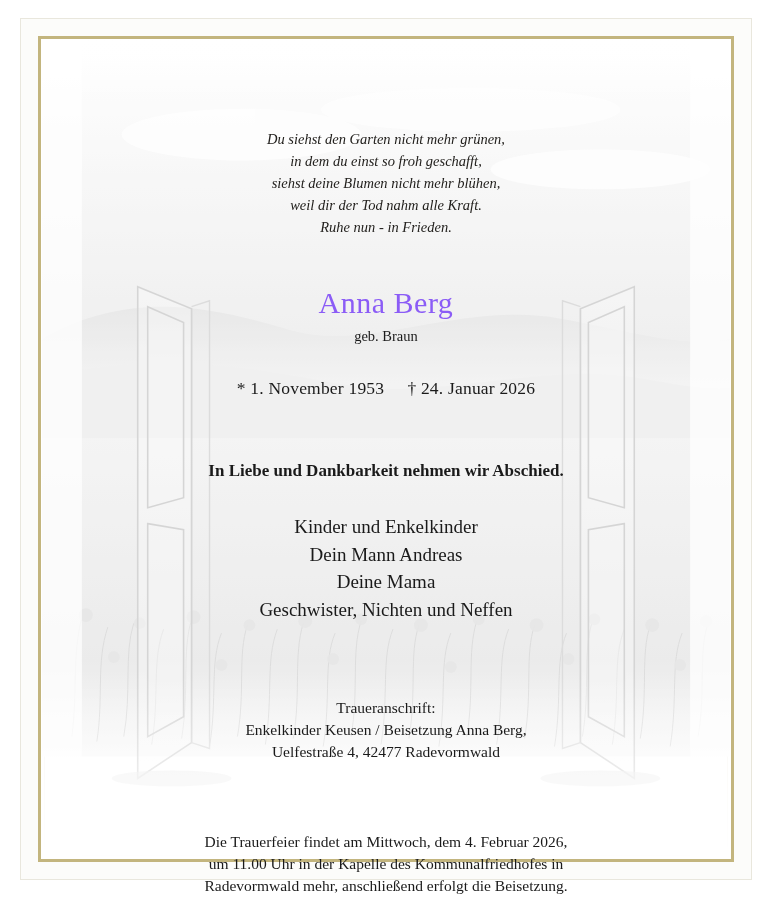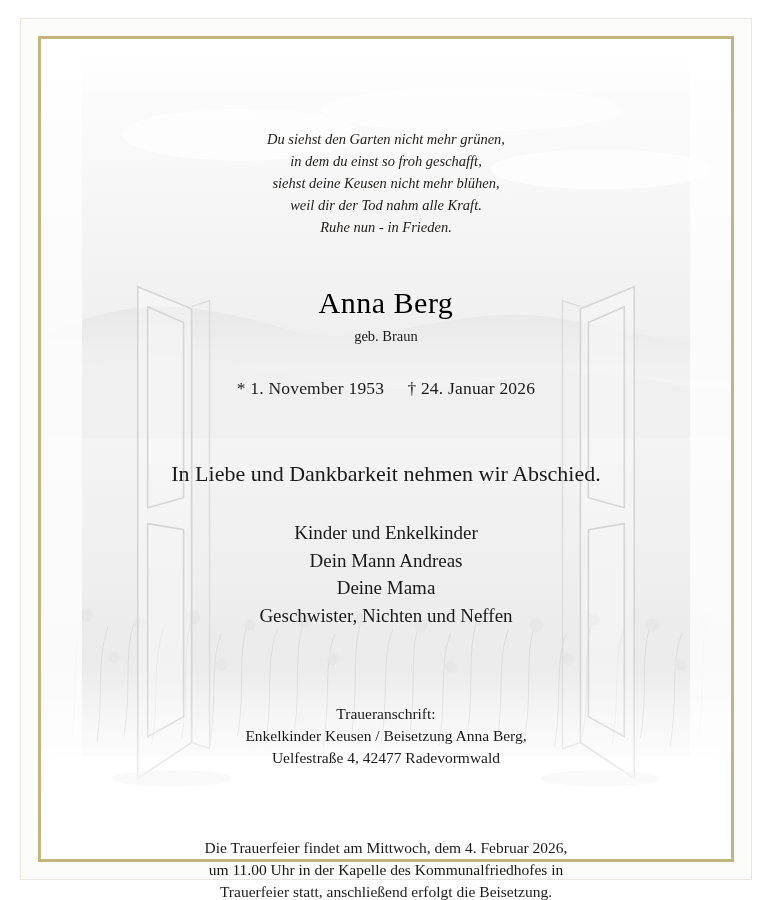--- a/index.html
+++ b/index.html
@@ -85,36 +85,37 @@
     font-size: 14.5px;
     line-height: 1.52;
     color: #23211e;
   }
   .verse div { white-space: nowrap; }
 
   .name {
     margin-top: 48px;
     font-size: 30px;
     letter-spacing: 0.5px;
-    color: #000000;
+    color: #8b5cf6;
   }
   .born-name {
     margin-top: 8px;
     font-size: 14.5px;
   }
   .dates {
     margin-top: 33px;
     font-size: 17.5px;
     letter-spacing: 0.2px;
   }
   .dates .sep { display: inline-block; width: 14px; }
 
   .farewell {
     margin-top: 62px;
-    font-size: 22px;
+    font-size: 17px;
+    font-weight: bold;
   }
 
   .family {
     margin-top: 32px;
     font-size: 19px;
     line-height: 1.45;
   }
 
   .address {
     margin-top: 74px;
@@ -256,21 +257,21 @@
       <rect x="650" y="0" width="40" height="822" fill="#ffffff" opacity="0.75"></rect>
       <rect x="0" y="0" width="690" height="822" fill="#ffffff" opacity="0.32"></rect>
     </svg>
   </div>
 
   <div class="content">
 
     <div class="verse">
       <div>Du siehst den Garten nicht mehr grünen,</div>
       <div>in dem du einst so froh geschafft,</div>
-      <div>siehst deine Keusen nicht mehr blühen,</div>
+      <div>siehst deine Blumen nicht mehr blühen,</div>
       <div>weil dir der Tod nahm alle Kraft.</div>
       <div>Ruhe nun - in Frieden.</div>
     </div>
 
     <div class="name">Anna Berg</div>
     <div class="born-name">geb. Braun</div>
 
     <div class="dates">
       <span>*</span>
       <span>1. November 1953</span>
@@ -290,17 +291,17 @@
 
     <div class="address">
       <div>Traueranschrift:</div>
       <div>Enkelkinder Keusen / Beisetzung Anna Berg,</div>
       <div>Uelfestraße 4, 42477 Radevormwald</div>
     </div>
 
     <div class="ceremony">
       <div>Die Trauerfeier findet am Mittwoch, dem 4. Februar 2026,</div>
       <div>um 11.00 Uhr in der Kapelle des Kommunalfriedhofes in</div>
-      <div>Trauerfeier statt, anschließend erfolgt die Beisetzung.</div>
+      <div>Radevormwald mehr, anschließend erfolgt die Beisetzung.</div>
     </div>
 
   </div>
 </div>
 
 </body></html>

